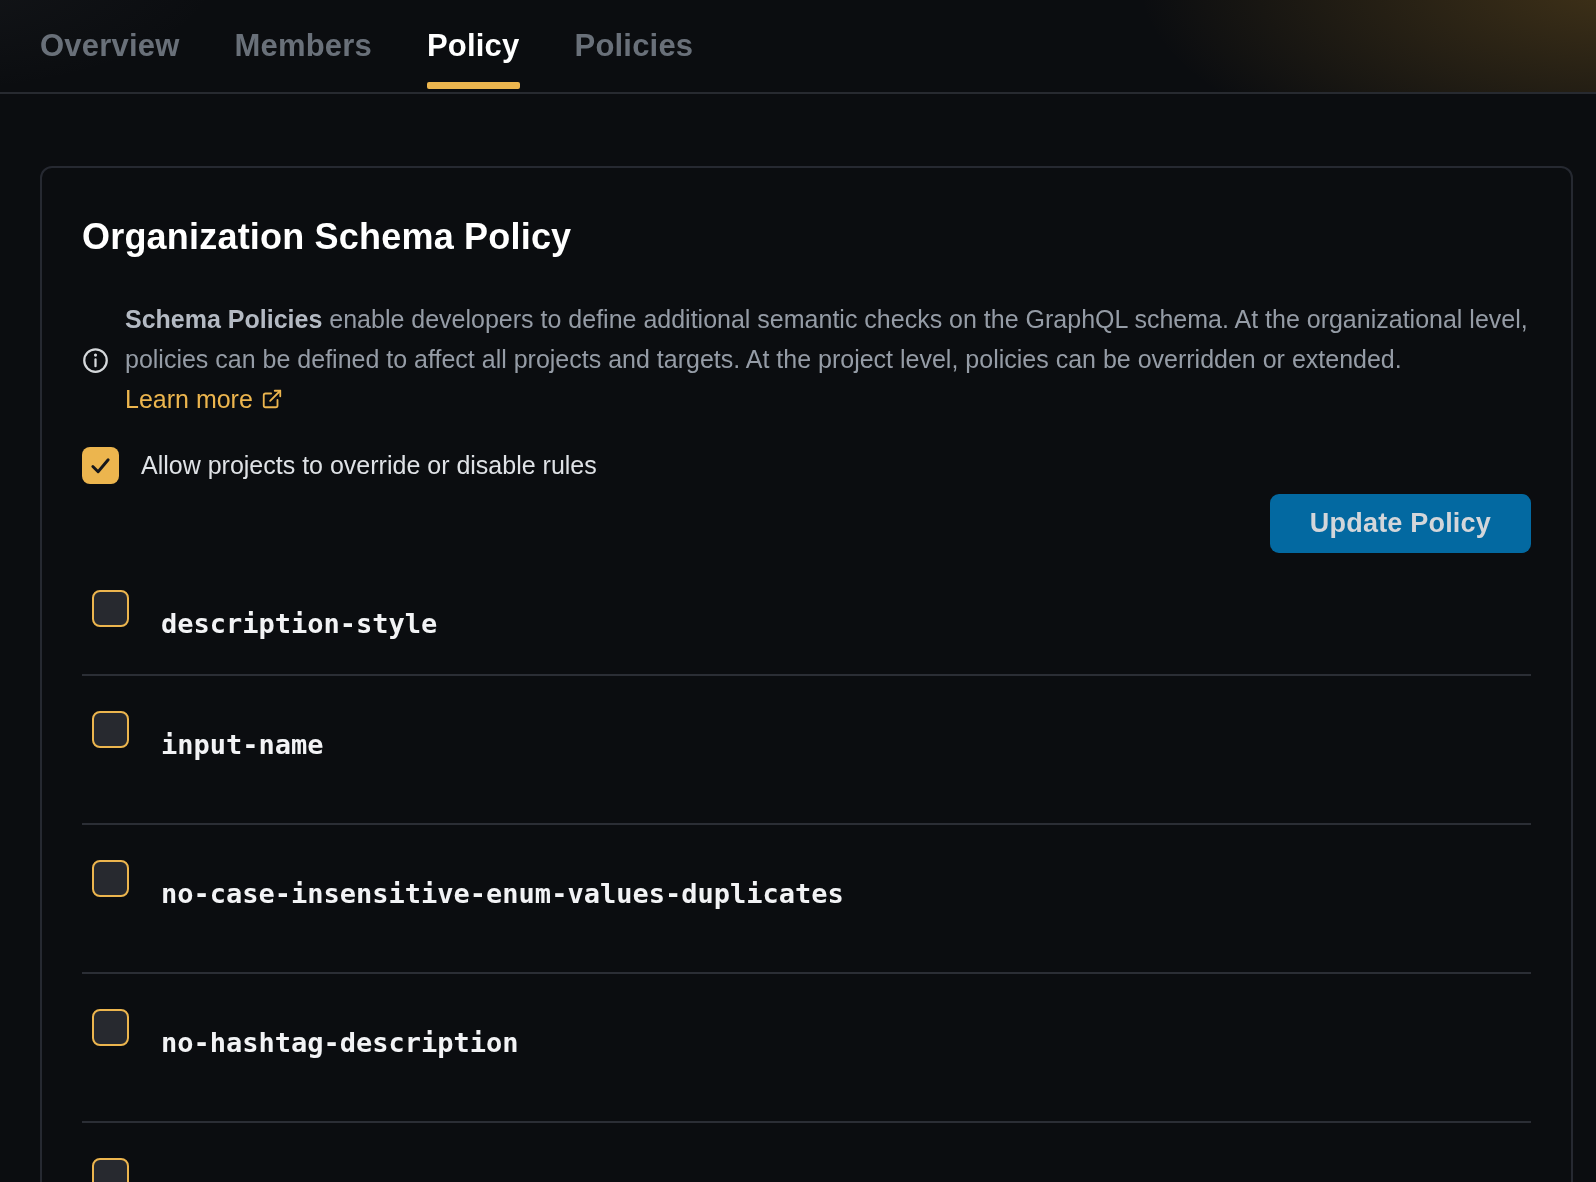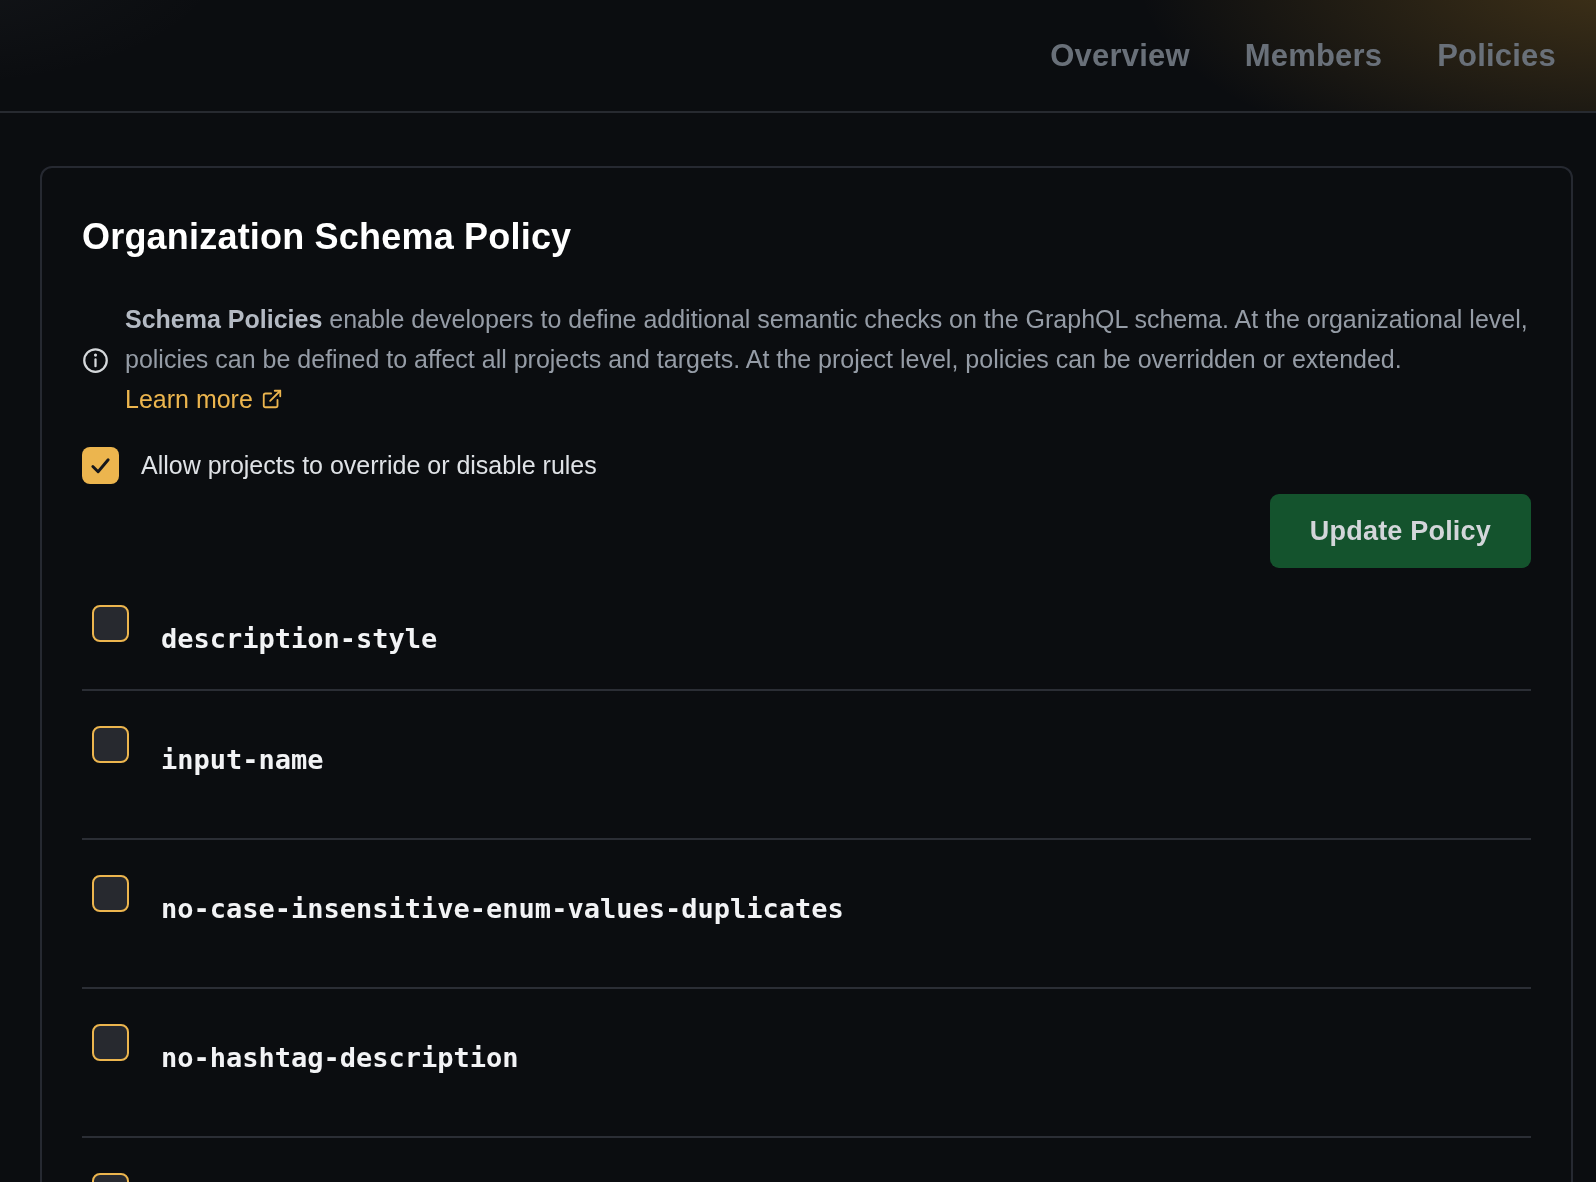--- a/index.html
+++ b/index.html
@@ -5,31 +5,30 @@
   * { margin: 0; padding: 0; box-sizing: border-box; }
   html, body { width: 1596px; height: 1182px; overflow: hidden; }
   body {
     background: #0b0d10;
     font-family: "Liberation Sans", sans-serif;
     color: #dfe2e6;
   }
 
   
   .header {
-    height: 113px;
+    height: 94px;
     display: flex;
     align-items: center;
     column-gap: 55px;
     padding: 0 40px;
     border-bottom: 2px solid #272a30;
     background:
       radial-gradient(720px 300px at 102% -20%, rgba(190,138,44,0.30), rgba(190,138,44,0) 68%),
       radial-gradient(500px 200px at -5% -30%, rgba(120,125,135,0.08), rgba(120,125,135,0) 60%),
       #0b0d10;
-    justify-content: flex-end;
   }
   .tab {
     position: relative;
     height: 100%;
     display: flex;
     align-items: center;
     font-size: 31px;
     font-weight: 700;
     color: #697079;
     cursor: pointer;
@@ -105,29 +104,29 @@
   .checkbox.unchecked { background: #27292f; border: 2px solid #ecb54e; }
   .allow-label { font-size: 25px; color: #dfe2e6; }
 
   
   .button-row {
     margin-top: 10px;
     display: flex;
     justify-content: flex-end;
   }
   .update-btn {
-    background: #14532d;
+    background: #0369a1;
     color: #d3d6da;
     border: none;
     border-radius: 9px;
     font-family: "Liberation Sans", sans-serif;
     font-size: 27px;
     font-weight: 700;
     padding: 0 40px;
-    height: 74px;
+    height: 59px;
     cursor: pointer;
     letter-spacing: 0.2px;
   }
 
   
   .rules { margin-top: 8px; }
   .rule-row {
     border-bottom: 2px solid #2b2e35;
     padding-top: 22px;
     height: 149px;
@@ -148,20 +147,21 @@
     cursor: pointer;
     margin-top: 31px;
   }
 </style>
 </head>
 <body>
 
 <div class="header">
   <div class="tab">Overview</div>
   <div class="tab">Members</div>
+  <div class="tab active">Policy</div>
   <div class="tab">Policies</div>
 </div>
 
 <div class="card">
 
   <h1 class="card-title">Organization Schema Policy</h1>
 
   <div class="info-row">
     <span class="info-icon-wrap">
       <svg width="27" height="27" viewBox="0 0 24 24" fill="none" stroke="#d5d8db" stroke-width="2">

